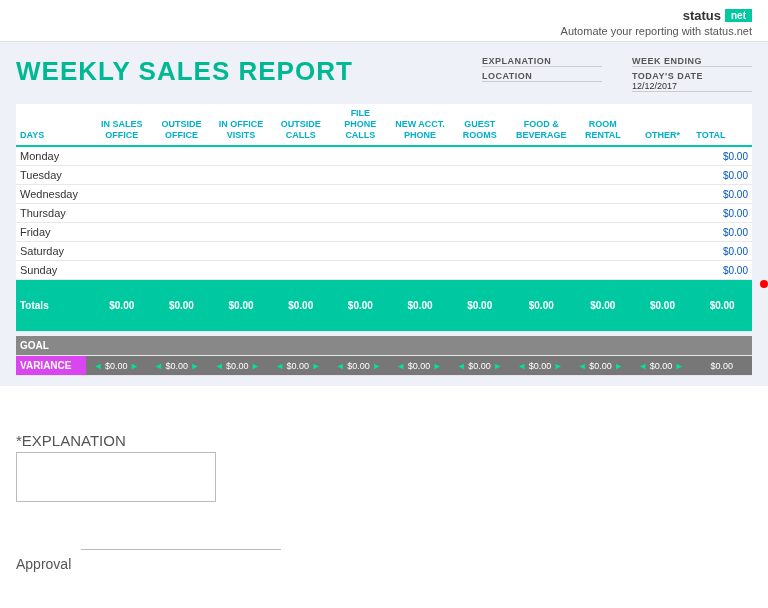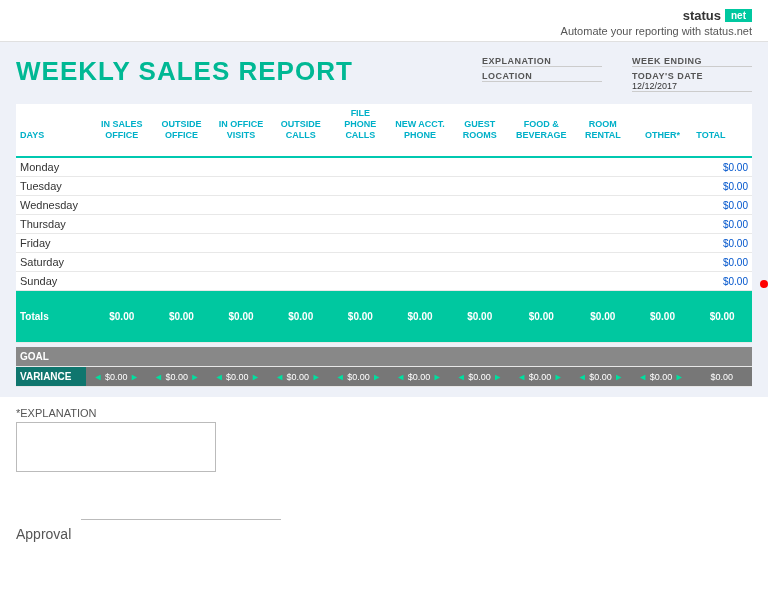--- a/index.html
+++ b/index.html
@@ -98,21 +98,21 @@
       width: 100%;
       border-collapse: collapse;
       font-size: 10px;
     }
     th {
       background: #fff;
       color: #00b0c8;
       font-weight: bold;
       font-size: 9px;
       text-transform: uppercase;
-      padding: 4px 4px 16px;
+      padding: 4px 4px 5px;
       text-align: left;
       border-bottom: 2px solid #00c8b0;
       vertical-align: bottom;
       line-height: 1.2;
     }
     th.col-total {
       color: #00b0c8;
     }
     td {
       padding: 3px 4px;
@@ -152,23 +152,24 @@
     
     .goal-section {
       margin-top: 0;
     }
 
     
     .explanation-section {
       padding: 10px 16px;
     }
     .explanation-label {
-      font-size: 11px;
+      font-size: 15px;
       color: #555;
       margin-bottom: 3px;
+      margin-top: 36px;
     }
     .explanation-box {
       border: 1px solid #bbb;
       width: 200px;
       height: 50px;
       background: #fff;
     }
     .approval-section {
       padding: 4px 16px;
       display: flex;
@@ -390,21 +391,21 @@
           <td style="background:#888; padding:3px; min-width:55px;">&nbsp;</td>
           <td style="background:#888; padding:3px; min-width:55px;">&nbsp;</td>
           <td style="background:#888; padding:3px; min-width:55px;">&nbsp;</td>
           <td style="background:#888; padding:3px; min-width:55px;">&nbsp;</td>
           <td style="background:#888; padding:3px; min-width:55px;">&nbsp;</td>
           <td style="background:#888; padding:3px; min-width:55px;">&nbsp;</td>
           <td style="background:#888; padding:3px; min-width:55px;">&nbsp;</td>
           <td style="background:#888; padding:3px; min-width:55px;">&nbsp;</td>
         </tr>
         <tr>
-          <td style="background:#0f766e; color:#fff; font-weight:bold; font-size:10px; padding:4px;">VARIANCE</td>
+          <td style="background:#d946ef; color:#fff; font-weight:bold; font-size:10px; padding:4px;">VARIANCE</td>
           <td style="background:#777; color:#fff; font-size:9px; padding:3px; text-align:center;"><span style="color:#00e0a0;">◄</span> $0.00 <span style="color:#00e0a0;">►</span></td>
           <td style="background:#777; color:#fff; font-size:9px; padding:3px; text-align:center;"><span style="color:#00e0a0;">◄</span> $0.00 <span style="color:#00e0a0;">►</span></td>
           <td style="background:#777; color:#fff; font-size:9px; padding:3px; text-align:center;"><span style="color:#00e0a0;">◄</span> $0.00 <span style="color:#00e0a0;">►</span></td>
           <td style="background:#777; color:#fff; font-size:9px; padding:3px; text-align:center;"><span style="color:#00e0a0;">◄</span> $0.00 <span style="color:#00e0a0;">►</span></td>
           <td style="background:#777; color:#fff; font-size:9px; padding:3px; text-align:center;"><span style="color:#00e0a0;">◄</span> $0.00 <span style="color:#00e0a0;">►</span></td>
           <td style="background:#777; color:#fff; font-size:9px; padding:3px; text-align:center;"><span style="color:#00e0a0;">◄</span> $0.00 <span style="color:#00e0a0;">►</span></td>
           <td style="background:#777; color:#fff; font-size:9px; padding:3px; text-align:center;"><span style="color:#00e0a0;">◄</span> $0.00 <span style="color:#00e0a0;">►</span></td>
           <td style="background:#777; color:#fff; font-size:9px; padding:3px; text-align:center;"><span style="color:#00e0a0;">◄</span> $0.00 <span style="color:#00e0a0;">►</span></td>
           <td style="background:#777; color:#fff; font-size:9px; padding:3px; text-align:center;"><span style="color:#00e0a0;">◄</span> $0.00 <span style="color:#00e0a0;">►</span></td>
           <td style="background:#777; color:#fff; font-size:9px; padding:3px; text-align:center;"><span style="color:#00e0a0;">◄</span> $0.00 <span style="color:#00e0a0;">►</span></td>

